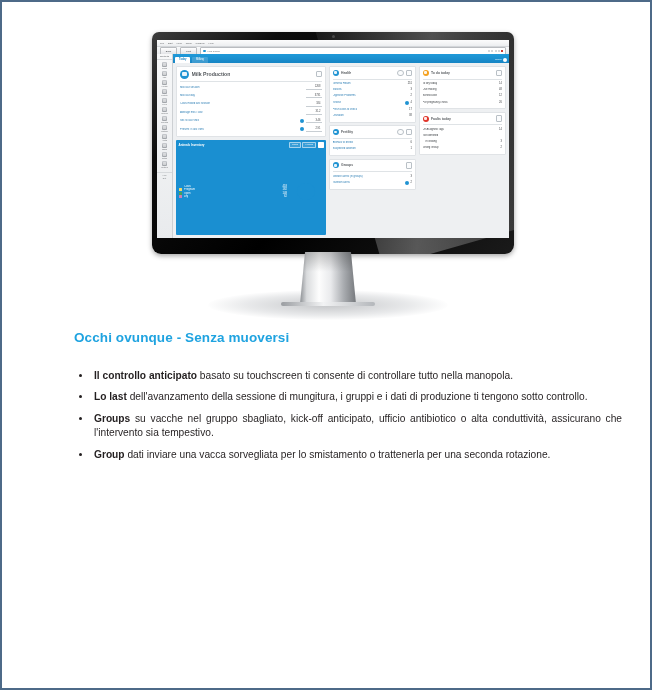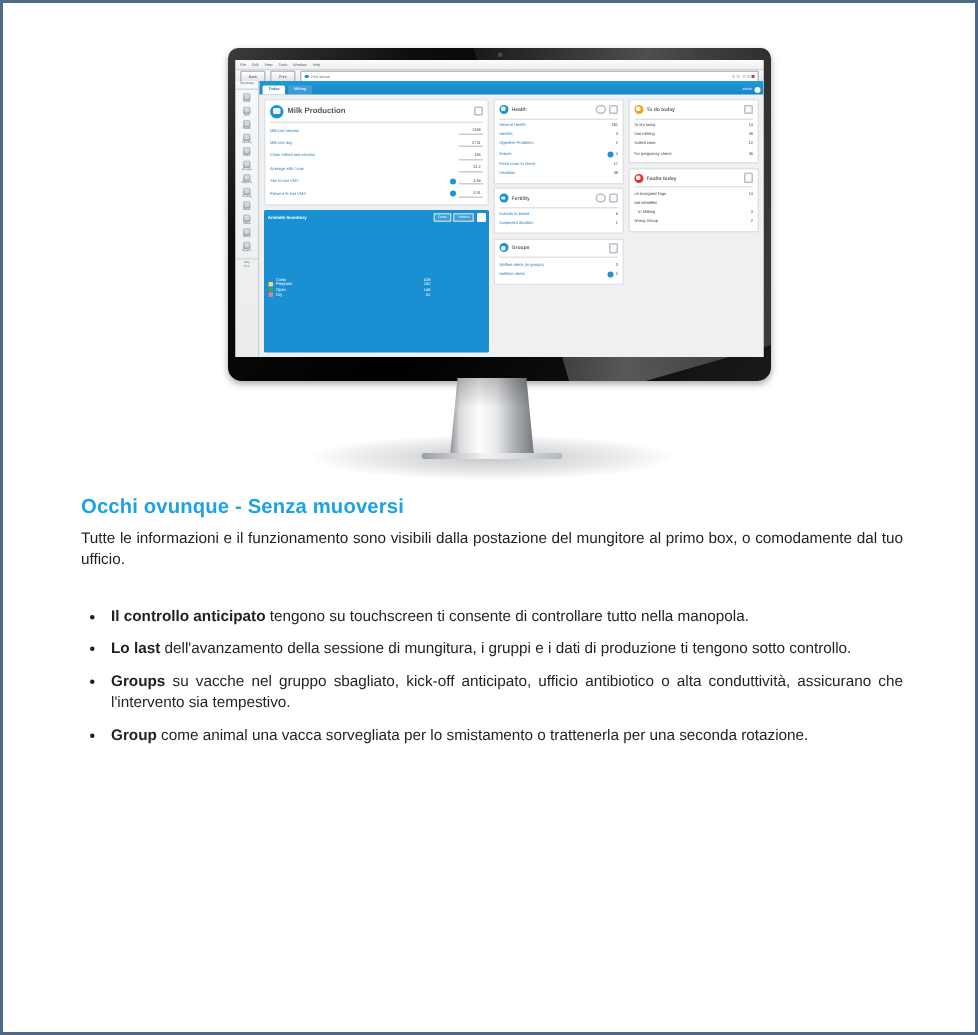--- a/index.html
+++ b/index.html
@@ -487,21 +487,21 @@
     left: 50%; top: 50%;
     width: 52%; height: 52%;
     margin: -26% 0 0 -26%;
     border-radius: 50%;
     background: #1a8fd1;
   }
 
   
   .article {
     position: absolute;
-    left: 52px;
+    left: 72px;
     top: 328px;
     width: 548px;
   }
   .heading {
     margin: 0 0 8px 0;
     font-size: 13.5px;
     font-weight: bold;
     color: #1fa3e0;
     letter-spacing: .1px;
   }
@@ -902,31 +902,30 @@
     </div>
 
     <div class="base-shadow"></div>
     <div class="neck"></div>
     <div class="neck-shadow"></div>
     <div class="base-bar"></div>
   </div>
 
   <div class="article">
     <h2 class="heading">Occhi ovunque - Senza muoversi</h2>
-    <p class="lede">Tutte le informazioni e il funzionamento sono visibili dalla postazione del mungitore al primo box, o comodamente dal tuo ufficio.</p>
 
     <ul class="bullets">
       <li>
-        <b>Il controllo anticipato</b><span> tengono su touchscreen ti consente di controllare tutto nella manopola.</span>
+        <b>Il controllo anticipato</b><span> basato su touchscreen ti consente di controllare tutto nella manopola.</span>
       </li>
       <li>
         <b>Lo last</b><span> dell'avanzamento della sessione di mungitura, i gruppi e i dati di produzione ti tengono sotto controllo.</span>
       </li>
       <li>
         <b>Groups</b><span> su vacche nel gruppo sbagliato, kick-off anticipato, ufficio antibiotico o alta conduttività, assicurano che l'intervento sia tempestivo.</span>
       </li>
       <li>
-        <b>Group</b><span> come animal una vacca sorvegliata per lo smistamento o trattenerla per una seconda rotazione.</span>
+        <b>Group</b><span> dati inviare una vacca sorvegliata per lo smistamento o trattenerla per una seconda rotazione.</span>
       </li>
     </ul>
   </div>
 
 </div>
 
 </body></html>

